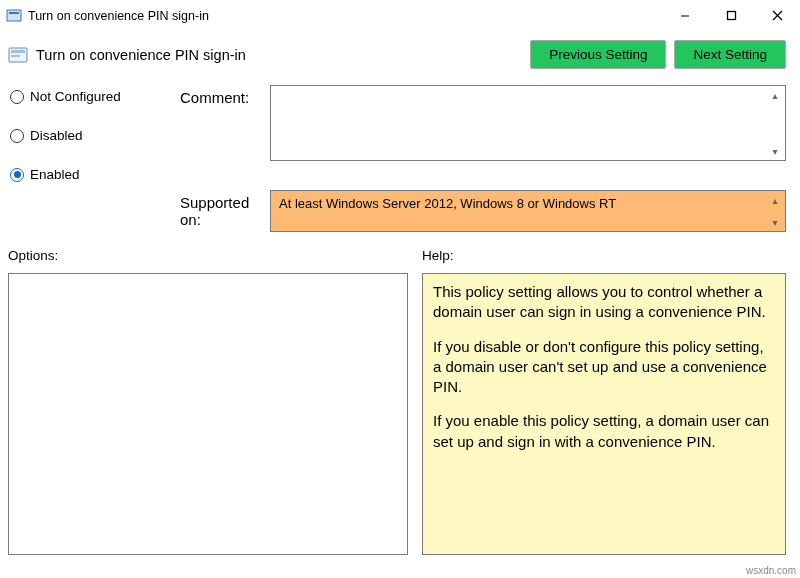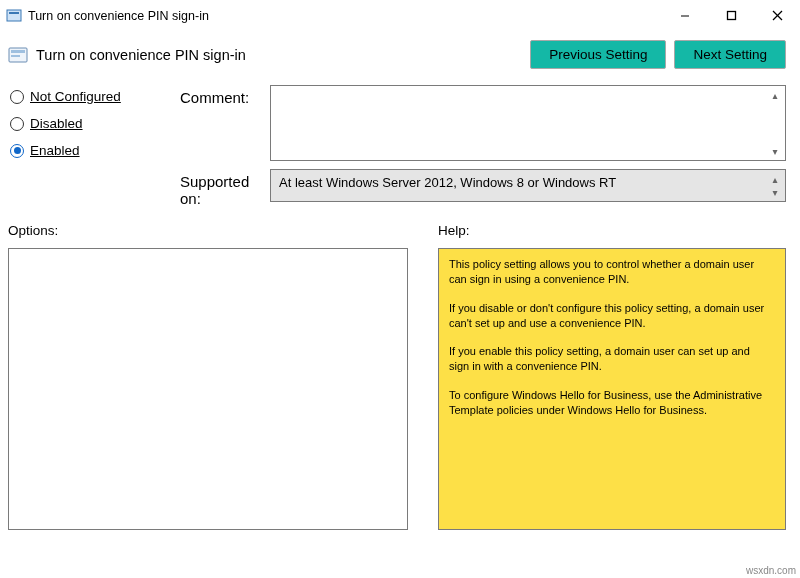--- a/index.html
+++ b/index.html
@@ -6,37 +6,37 @@
 body { margin: 0; background: #fff; width: 800px; height: 578px; overflow: hidden; font-size: 13px; color: #000; }
 .titlebar { display: flex; align-items: center; height: 32px; padding: 0 0 0 6px; border-bottom: 1px solid transparent; }
 .titlebar-icon { width: 16px; height: 16px; margin-right: 6px; display: inline-flex; }
 .titlebar-text { flex: 1; font-size: 12.5px; }
 .titlebar-controls { display: flex; }
 .tb-btn { width: 46px; height: 32px; display: flex; align-items: center; justify-content: center; font-size: 13px; }
 .subheader { display: flex; align-items: center; padding: 8px 14px 10px 8px; }
 .subheader-icon { width: 20px; height: 20px; margin-right: 8px; display:inline-flex; }
 .subheader-title { font-size: 14.5px; flex: 1; }
 .hdr-buttons { display: flex; gap: 8px; }
-.btn { padding: 6px 18px; border: 1px solid #a8a8a8; background: #14b8a6; font-size: 13.5px; border-radius: 2px; }
+.btn { padding: 6px 18px; border: 1px solid #a8a8a8; background: #22c55e; font-size: 13.5px; border-radius: 2px; }
 .upper-grid { display: grid; grid-template-columns: 170px 90px 1fr; padding: 6px 14px 0 10px; row-gap: 8px; }
-.radio-col { display: flex; flex-direction: column; gap: 12px; padding-top: 4px; text-decoration: underline; }
+.radio-col { display: flex; flex-direction: column; gap: 24px; padding-top: 4px; }
 .radio-item { display: flex; align-items: center; gap: 6px; font-size: 13.5px; }
 .radio-circle { width: 14px; height: 14px; border: 1.5px solid #333; border-radius: 50%; display:inline-flex; align-items:center; justify-content:center; }
 .radio-circle.checked { border-color: #1067c9; }
 .radio-dot { width: 7px; height: 7px; background: #1067c9; border-radius: 50%; }
 .label-cell { font-size: 15px; padding-top: 4px; }
 .comment-box { position: relative; border: 1px solid #7a7a7a; height: 76px; background: #fff; }
-.supported-box { position: relative; border: 1px solid #7a7a7a; height: 33px; background: #e5e5e5; padding: 5px 22px 5px 8px; font-size: 13px; line-height: 1.3; }
+.supported-box { position: relative; border: 1px solid #7a7a7a; height: 42px; background: #fdba74; padding: 5px 22px 5px 8px; font-size: 13px; line-height: 1.3; }
 .spin { position: absolute; right: 2px; width: 16px; height: 14px; display:flex; align-items:center; justify-content:center; color:#666; font-size:10px; }
 .spin.up { top: 2px; }
 .spin.down { bottom: 2px; }
-.lower { display: grid; grid-template-columns: 400px 1fr; gap: 30px; padding: 16px 14px 0 8px; }
+.lower { display: grid; grid-template-columns: 400px 1fr; gap: 14px; padding: 16px 14px 0 8px; }
 .section-label { font-size: 13.5px; margin-bottom: 10px; }
 .options-box { border: 1px solid #7a7a7a; height: 282px; background: #fff; }
-.help-box { border: 1px solid #7a7a7a; height: 282px; background: #fde047; padding: 8px 14px 8px 10px; font-size: 11px; line-height: 1.35; overflow: hidden; }
+.help-box { border: 1px solid #7a7a7a; height: 282px; background: #fef9c3; padding: 8px 14px 8px 10px; font-size: 15px; line-height: 1.35; overflow: hidden; }
 .help-box p { margin: 0 0 14px 0; }
 .watermark { position: absolute; right: 4px; bottom: 2px; font-size: 10px; color: #888; }
 </style>
 </head>
 <body>
 
 <div class="titlebar">
   <span class="titlebar-icon">
     <svg viewBox="0 0 16 16">
         <rect x="1" y="2" width="14" height="11" fill="#cfe3f7" stroke="#3a78b5"></rect>
@@ -116,18 +116,17 @@
   <div>
     <div class="section-label">Options:</div>
     <div class="options-box"></div>
   </div>
   <div>
     <div class="section-label">Help:</div>
     <div class="help-box">
       <p>This policy setting allows you to control whether a domain user can sign in using a convenience PIN.</p>
       <p>If you disable or don't configure this policy setting, a domain user can't set up and use a convenience PIN.</p>
       <p>If you enable this policy setting, a domain user can set up and sign in with a convenience PIN.</p>
-      <p>To configure Windows Hello for Business, use the Administrative Template policies under Windows Hello for Business.</p>
     </div>
   </div>
 </div>
 
 <div class="watermark">wsxdn.com</div>
 
 </body></html>

